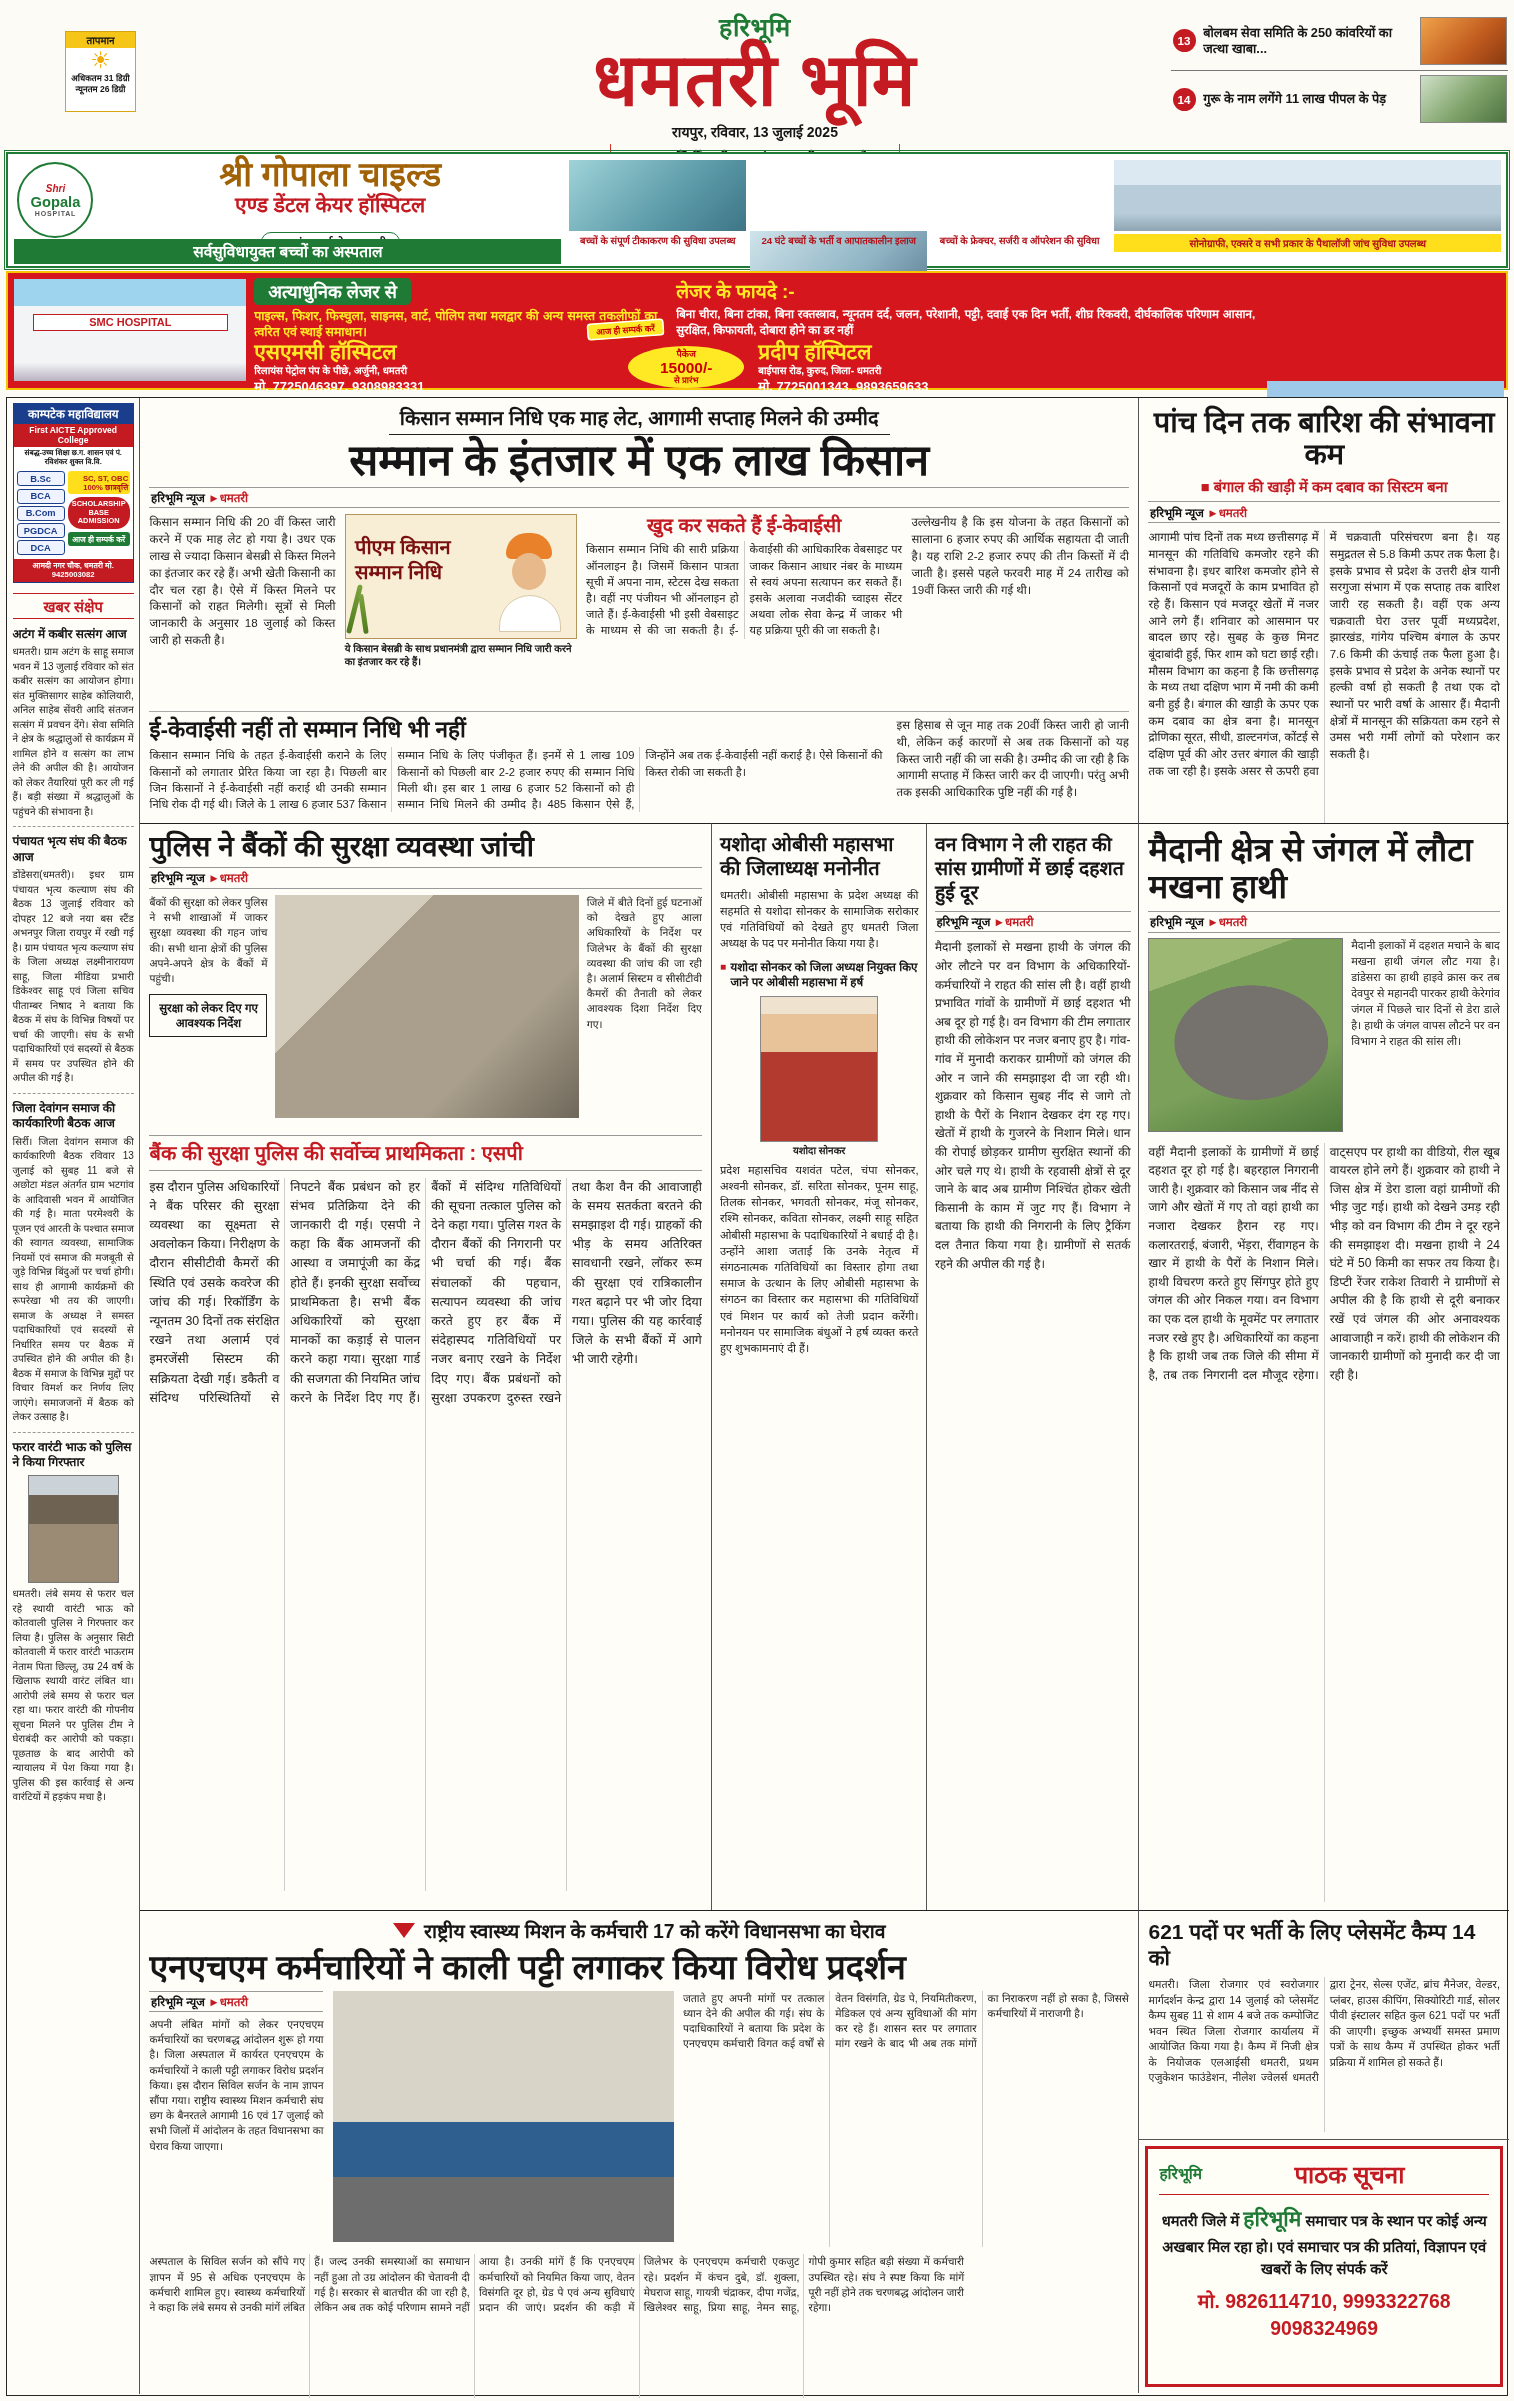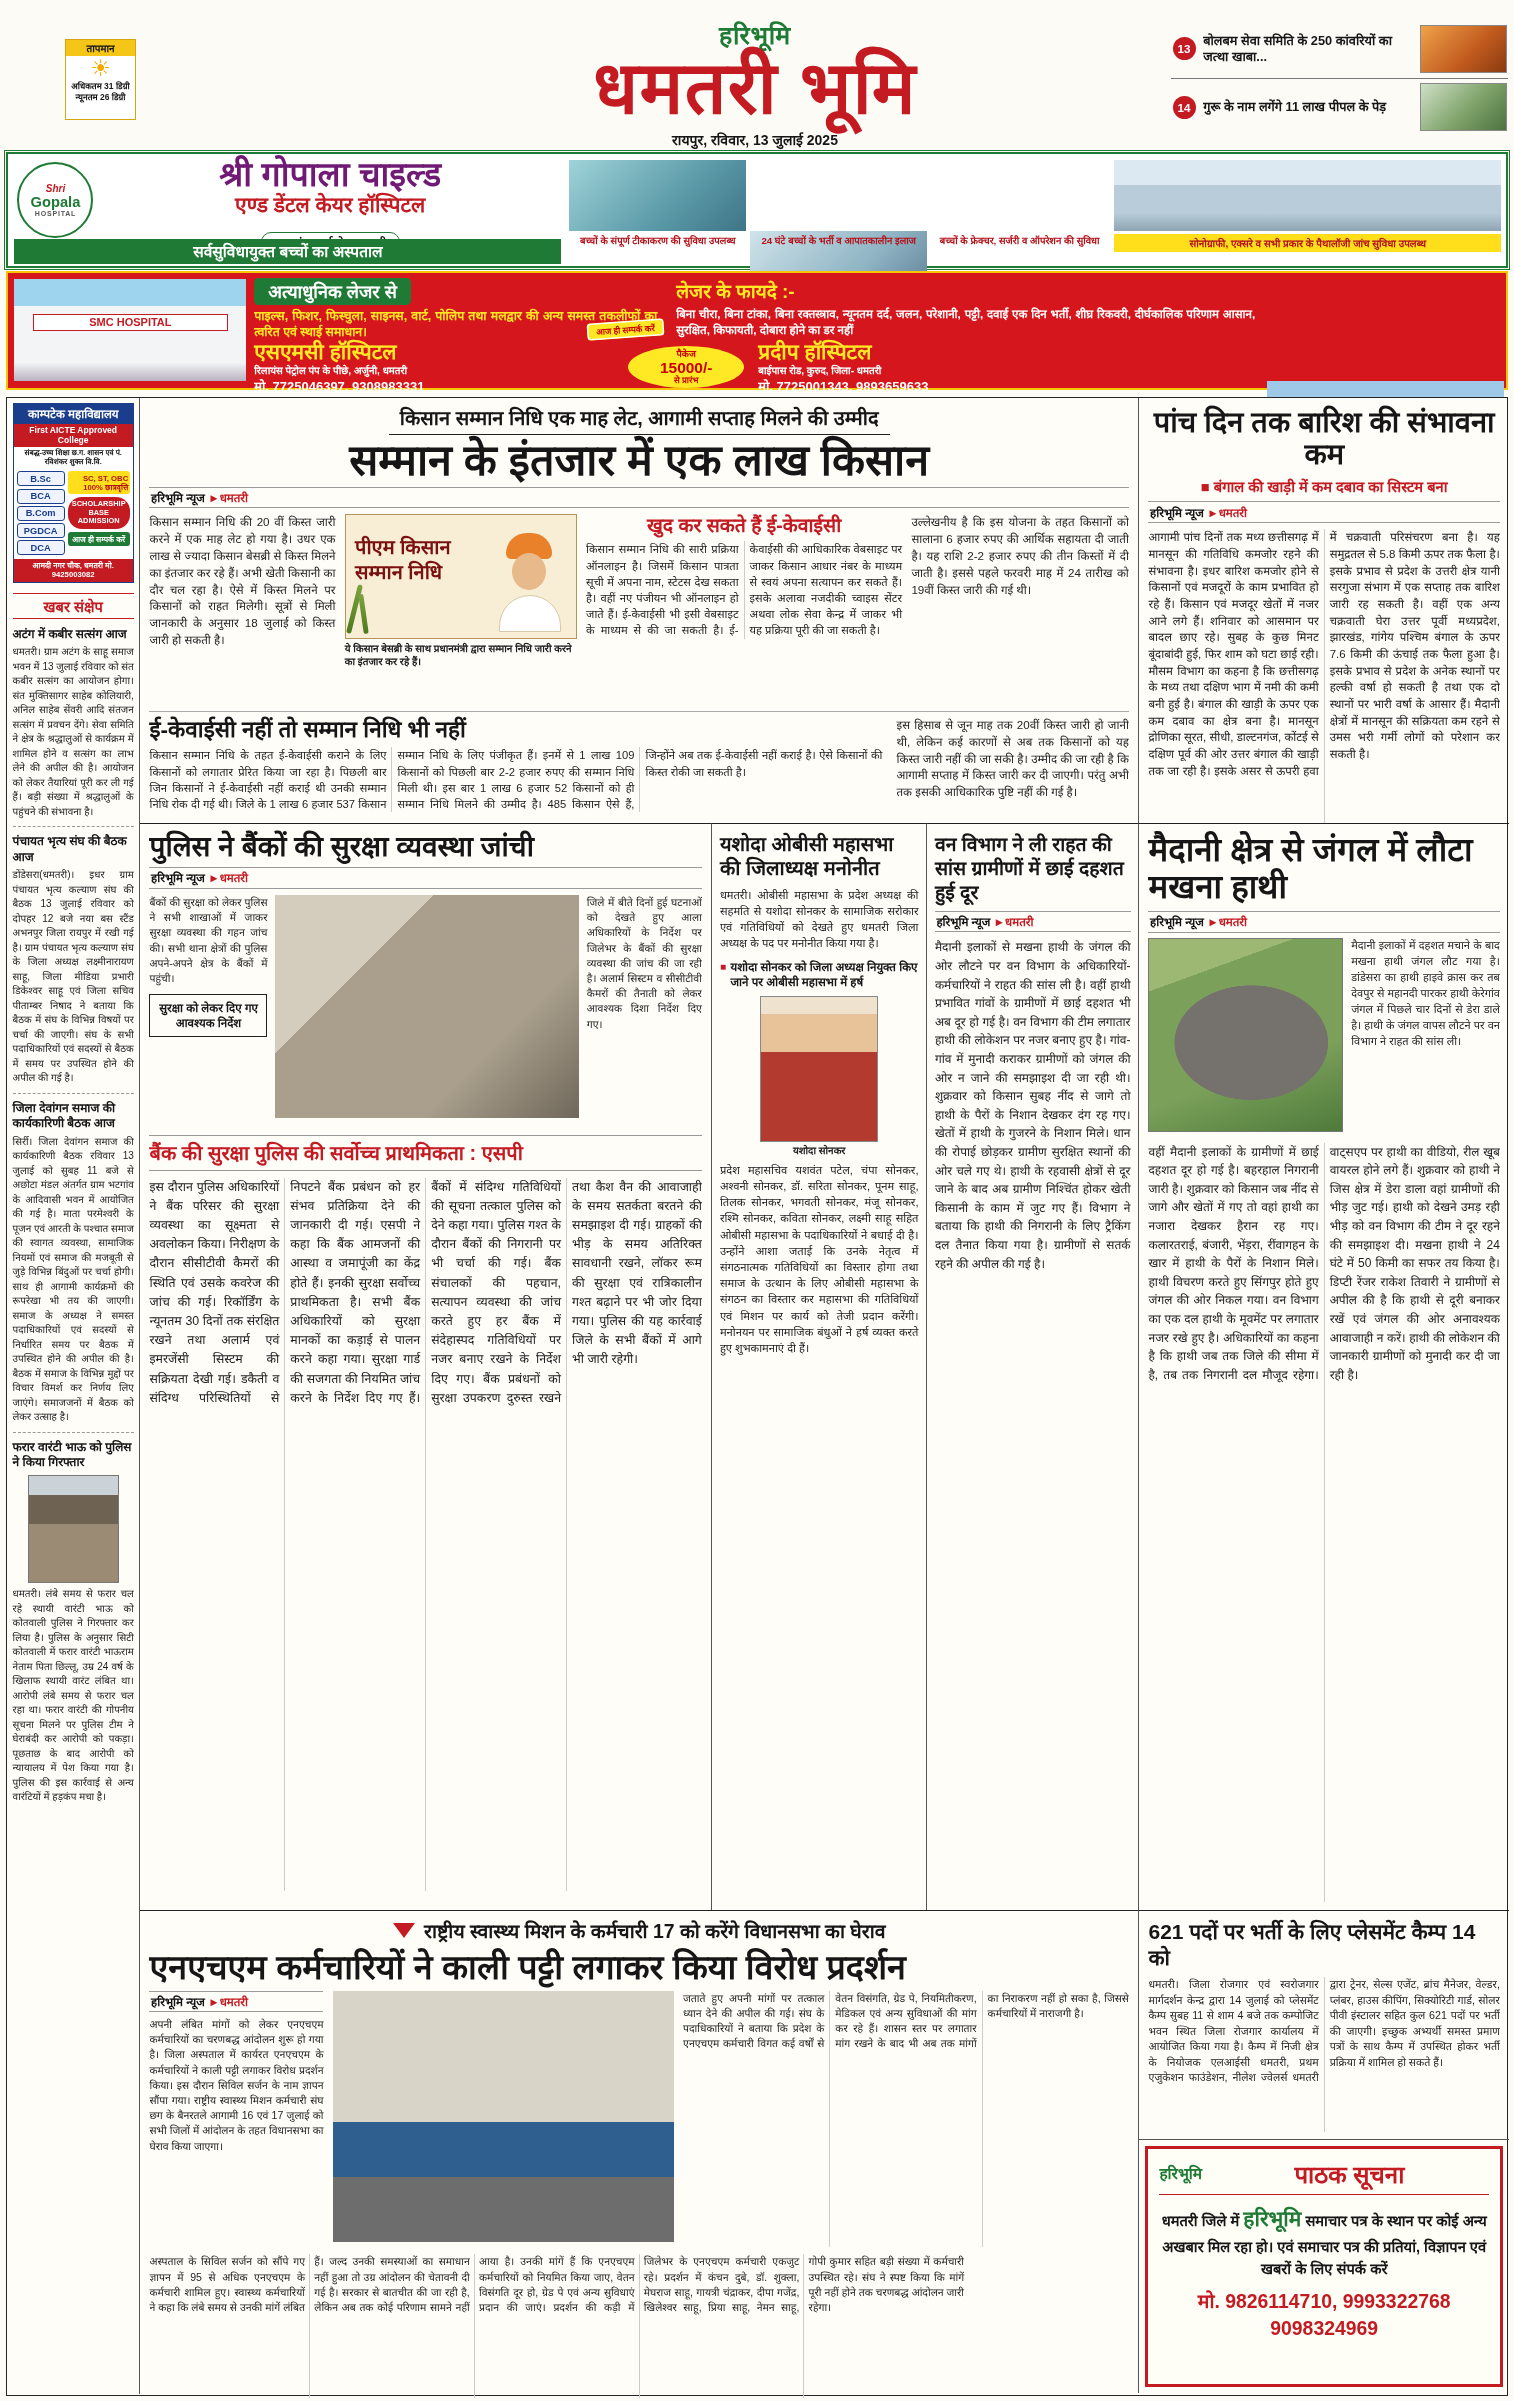--- a/index.html
+++ b/index.html
@@ -27,21 +27,21 @@
 .tb-text{flex:1;font-size:12.8px;font-weight:800;line-height:1.25}
 .tb-thumb{flex:none;width:87px;height:48px;border:0.8px solid #888}
 .thumb-kanwar{background:linear-gradient(135deg,#f0a24a,#c05a1e 60%,#8a3a10)}
 .thumb-trees{background:linear-gradient(135deg,#cfe0c8,#7fa36a 55%,#4d7340)}
 
 .ad1{background:#fff;border:2.3px solid #1e7a34;outline:0.8px solid #1e7a34;outline-offset:1.5px}
 .g-logo{border:2.3px solid #1e7a34;border-radius:50%;background:#fff;text-align:center;display:flex;flex-direction:column;justify-content:center}
 .g-logo .l1{color:#c41a22;font-size:10px;font-weight:700;font-style:italic}
 .g-logo .l2{color:#1e7a34;font-size:14.7px;font-weight:800}
 .g-logo .l3{color:#555;font-size:7px;font-weight:700;letter-spacing:0.8px}
-.g-t1{font-size:34px;font-weight:800;color:#701a75;line-height:1.05}
+.g-t1{font-size:34px;font-weight:800;color:#a16207;line-height:1.05}
 .g-t2{font-size:21px;font-weight:800;color:#c41a22;line-height:1.1}
 .g-t3{display:inline-block;border:1.5px solid #1e7a34;border-radius:11px;padding:0.8px 12.4px;font-size:12px;font-weight:700;margin-top:16px}
 .g-strip{background:#1e7a34;color:#fff;font-size:15.5px;font-weight:800;text-align:center;line-height:25px}
 .g-cap{font-size:9.7px;font-weight:800;color:#b3121a;text-align:center;line-height:1.25;padding-top:1.5px}
 .g-note{background:#ffdf1b;color:#b3121a;font-size:10px;font-weight:800;text-align:center;line-height:1.3;padding:2.3px 3.1px}
 .ph-hosp1{background:linear-gradient(135deg,#9fd3d8,#5b9aa8 60%,#3e7586)}
 .ph-hosp2{background:linear-gradient(135deg,#cfe3ea,#8fb4c4 60%,#5c7e91)}
 .ph-hosp3{background:linear-gradient(135deg,#bcd8c2,#6fa08a 60%,#49705e)}
 .ph-ward{background:linear-gradient(180deg,#dce9f2 0 35%,#b8cdd9 35% 75%,#8ea4b2)}
 
@@ -126,21 +126,21 @@
 .notice-title{flex:1;text-align:center;color:#c41a22;font-size:24px;font-weight:800}
 .notice-body{font-size:14.7px;font-weight:700;line-height:1.55;text-align:center;margin-top:7.7px}
 .notice-brand{color:#1e7a34;font-size:21px;font-weight:800}
 .notice-ph{color:#c41a22;font-size:19.4px;font-weight:800;text-align:center;margin-top:7.7px;line-height:1.3}
 </style>
 </head>
 <body>
 
 <div class="page">
 
-  <header class="abs" style="left:0;top:8px;width:1514px;height:149px">
+  <header class="abs" style="left:0;top:0;width:1514px;height:149px">
     <div class="abs wbox" style="left:65px;top:31px;width:71px;height:81px">
       <div class="wt">तापमान</div>
       <div class="sun">☀</div>
       <div class="wv">अधिकतम 31 डिग्री</div>
       <div class="wv">न्यूनतम 26 डिग्री</div>
     </div>
     <div class="abs" style="left:364px;top:9.3px;width:782px;text-align:center">
       <div class="mast-logo">हरिभूमि</div>
       <h1 class="mast-title">धमतरी भूमि</h1>
       <div class="mast-date">रायपुर, रविवार, 13 जुलाई 2025</div>

